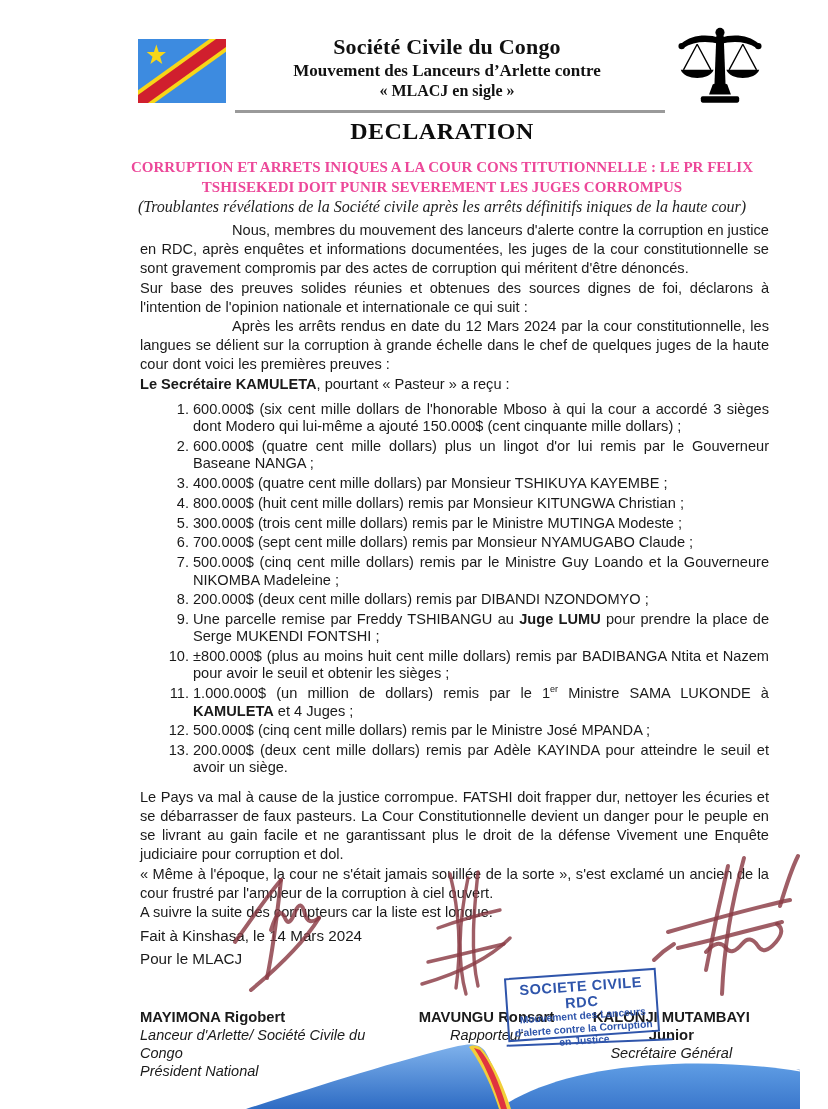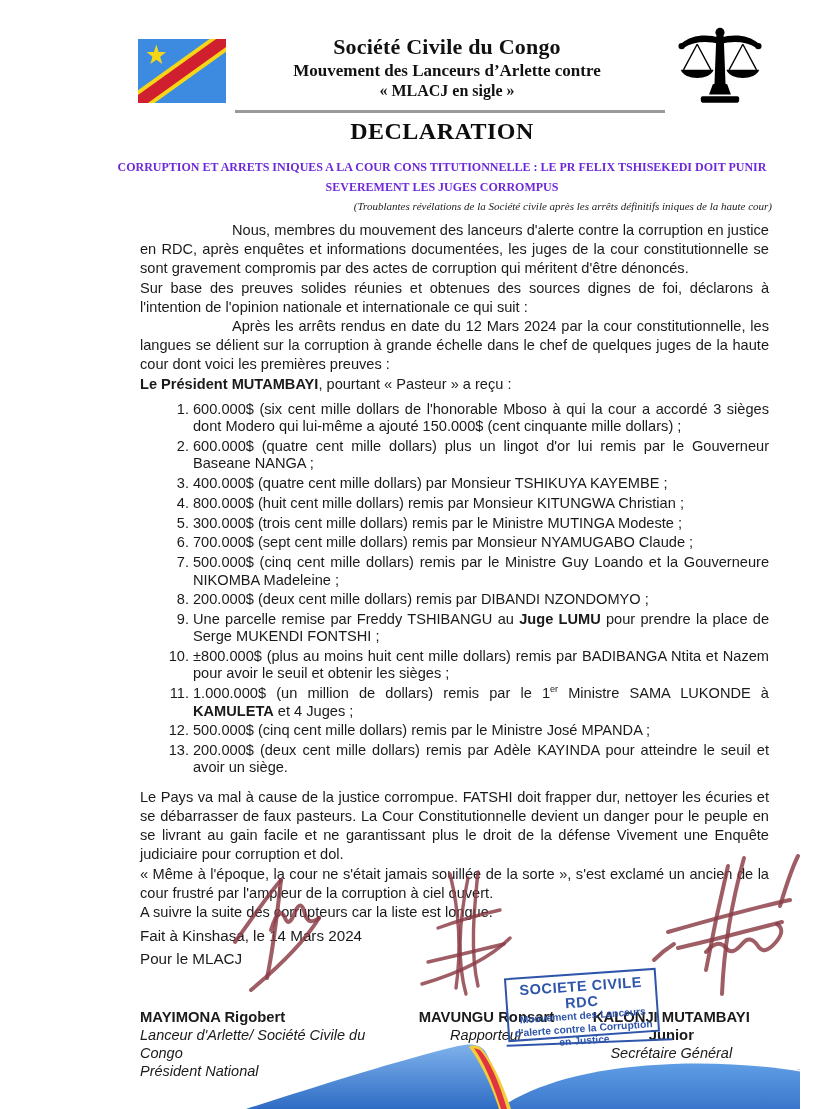--- a/index.html
+++ b/index.html
@@ -15,22 +15,22 @@
   .org-title { font-size:22px; line-height:26px; letter-spacing:.2px; }
   .org-line  { font-size:17px; line-height:21px; }
   .org-sigle { font-size:16px; line-height:20px; }
   .scales-wrap { position:absolute; left:642px; top:26px; width:100px; height:84px; }
   .scales-wrap svg { width:100%; height:100%; display:block; }
   .rule-gray { position:absolute; left:207px; top:110px; width:430px; height:3px; background:#9a9a9a; }
 
   .declaration { position:absolute; left:0; top:118px; width:828px; text-align:center;
                  font-family:"Liberation Serif", serif; font-weight:bold; font-size:24px; letter-spacing:.5px; color:#0d0d0d; }
   .headline { position:absolute; left:84px; top:157px; width:660px; text-align:center; }
-  .headline-main { font-family:"Liberation Serif", serif; font-weight:bold; font-size:12px; line-height:20px; color:#6d28d9; }
-  .headline-sub  { font-family:"Liberation Serif", serif; font-style:italic; font-size:11px; line-height:15px; margin-top:2px; color:#222;text-align:right; }
+  .headline-main { font-family:"Liberation Serif", serif; font-weight:bold; font-size:15px; line-height:20px; color:#ec4899; }
+  .headline-sub  { font-family:"Liberation Serif", serif; font-style:italic; font-size:16px; line-height:15px; margin-top:2px; color:#222; }
 
   
   .main { position:absolute; left:112px; top:221px; width:629px; z-index:2; }
   .main p { font-size:14.6px; line-height:19.2px; text-align:justify; }
   p.ti { text-indent:92px; }
   .lead-bold { font-weight:bold; }
 
   ol.evidence { margin:7px 0 0 0; padding-left:53px; }
   ol.evidence li { font-size:14.6px; line-height:17.3px; text-align:justify; margin-bottom:2.5px; }
   sup { font-size:9px; vertical-align:super; line-height:0; }
@@ -111,21 +111,21 @@
 
   <div class="headline">
     <div class="headline-main">CORRUPTION ET ARRETS INIQUES A LA COUR CONS TITUTIONNELLE : LE PR FELIX TSHISEKEDI DOIT PUNIR SEVEREMENT LES JUGES CORROMPUS</div>
     <div class="headline-sub">(Troublantes révélations de la Société civile après les arrêts définitifs iniques de la haute cour)</div>
   </div>
 
   <div class="main">
     <p class="ti">Nous, membres du mouvement des lanceurs d'alerte contre la corruption en justice en RDC, après enquêtes et informations documentées, les juges de la cour constitutionnelle se sont gravement compromis par des actes de corruption qui méritent d'être dénoncés.</p>
     <p>Sur base des preuves solides réunies et obtenues des sources dignes de foi, déclarons à l'intention de l'opinion nationale et internationale ce qui suit :</p>
     <p class="ti">Après les arrêts rendus en date du 12 Mars 2024 par la cour constitutionnelle, les langues se délient sur la corruption à grande échelle dans le chef de quelques juges de la haute cour dont voici les premières preuves :</p>
-    <p><span class="lead-bold">Le Président MUTAMBAYI</span><span>, pourtant « Pasteur » a reçu :</span></p>
+    <p><span class="lead-bold">Le Secrétaire KAMULETA</span><span>, pourtant « Pasteur » a reçu :</span></p>
 
     <ol class="evidence">
       <li><span>600.000$ (six cent mille dollars de l'honorable Mboso à qui la cour a accordé 3 sièges dont Modero qui lui-même a ajouté 150.000$ (cent cinquante mille dollars) ;</span></li>
       <li><span>600.000$ (quatre cent mille dollars) plus un lingot d'or lui remis par le Gouverneur Baseane NANGA ;</span></li>
       <li><span>400.000$ (quatre cent mille dollars) par Monsieur TSHIKUYA KAYEMBE ;</span></li>
       <li><span>800.000$ (huit cent mille dollars) remis par Monsieur KITUNGWA Christian ;</span></li>
       <li><span>300.000$ (trois cent mille dollars) remis par le Ministre MUTINGA Modeste ;</span></li>
       <li><span>700.000$ (sept cent mille dollars) remis par Monsieur NYAMUGABO Claude ;</span></li>
       <li><span>500.000$ (cinq cent mille dollars) remis par le Ministre Guy Loando et la Gouverneure NIKOMBA Madeleine ;</span></li>
       <li><span>200.000$ (deux cent mille dollars) remis par DIBANDI NZONDOMYO ;</span></li>

